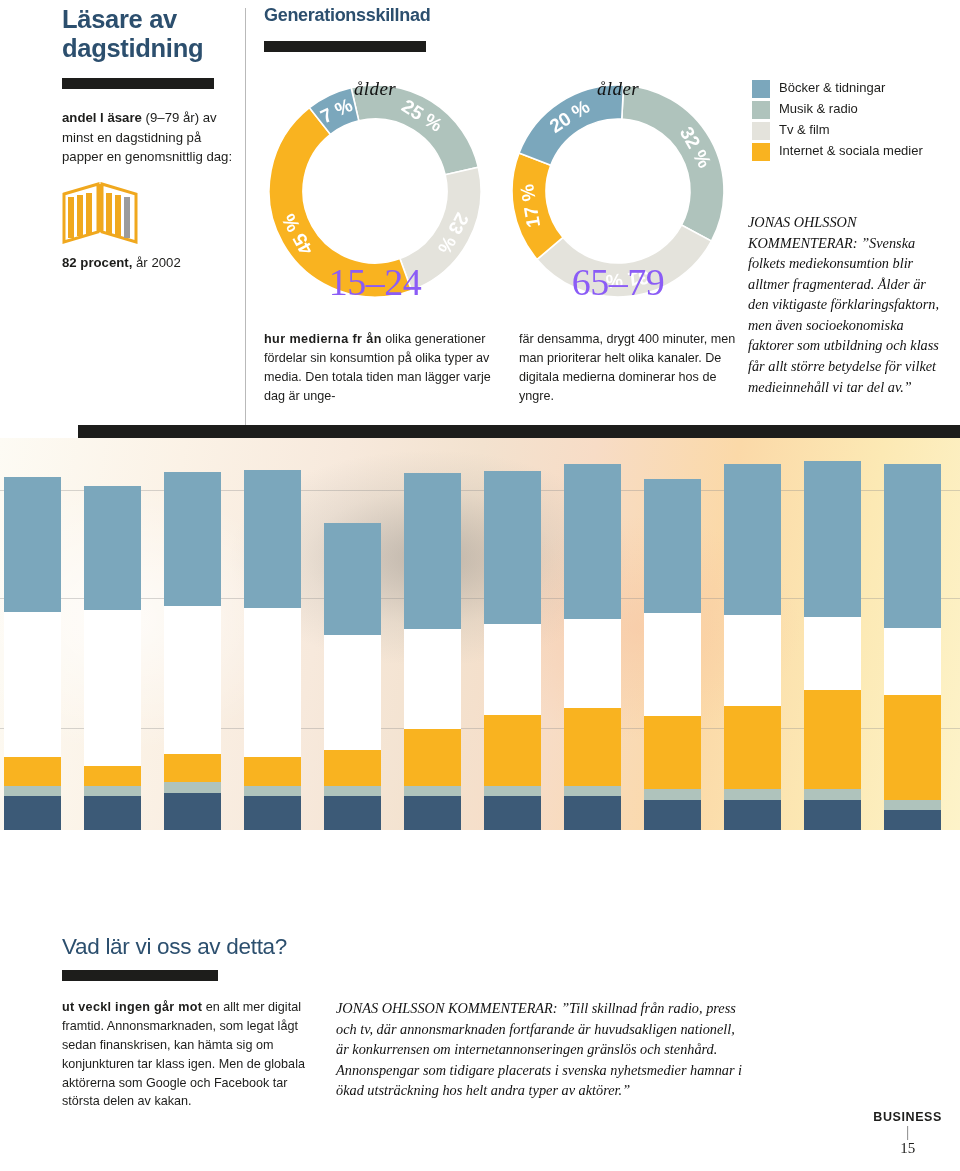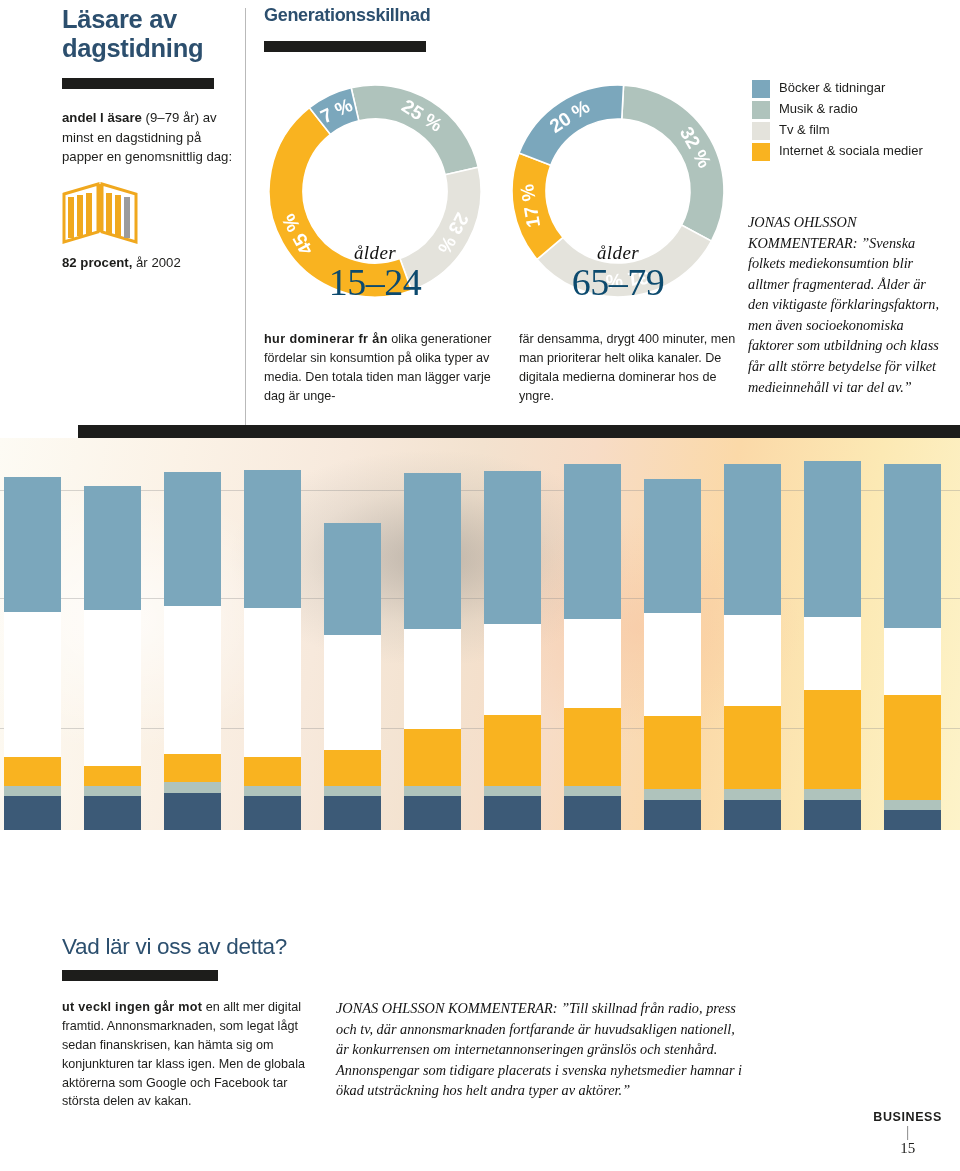--- a/index.html
+++ b/index.html
@@ -36,29 +36,29 @@
   .paper-block { margin-top: 14px; }
   .paper-cap { font-size: 13.2px; color: #1d1d1b; margin-top: 5px; }
   .paper-cap b { font-weight: bold; }
 
   
   .donut-wrap { position: absolute; top: 78px; }
   .donut1 { left: 262px; }
   .donut2 { left: 505px; }
   .donut-center {
     position: absolute; left: 0; top: 0; width: 226px; height: 226px;
-    display: flex; flex-direction: column; align-items: center; justify-content: flex-end;
+    display: flex; flex-direction: column; align-items: center; justify-content: space-between;
     pointer-events: none;
   }
   .donut-alder {
     font-family: "Liberation Serif", serif; font-style: italic;
     font-size: 19px; color: #111; letter-spacing: .4px; margin-bottom: -4px;
   }
   .donut-age {
-    font-family: "Liberation Serif", serif; font-size: 38px; color: #0c4a6e; letter-spacing: -.5px;
+    font-family: "Liberation Serif", serif; font-size: 38px; color: #8b5cf6; letter-spacing: -.5px;
   }
 
   
   .body-col { position: absolute; font-size: 12.6px; line-height: 1.5; color: #1d1d1b; }
   .body-col b { font-weight: bold; letter-spacing: .4px; }
   .bc1 { left: 264px; top: 330px; width: 228px; }
   .bc2 { left: 507px; top: 330px; width: 228px; margin-left: 12px; }
 
   
   .legend { position: absolute; left: 740px; top: 80px; width: 200px; padding-left: 12px; }
@@ -192,21 +192,21 @@
             <text x="64.52712588366259" y="38.35831945285726" text-anchor="middle" dominant-baseline="central" fill="#ffffff" font-family="&quot;Liberation Sans&quot;, sans-serif" font-weight="bold" font-size="19" transform="rotate(-33 64.52712588366259 38.35831945285726)">20 %</text>
           </g>
       </svg>
       <div class="donut-center">
         <div class="donut-alder">ålder</div>
         <div class="donut-age">65–79</div>
       </div>
     </div>
 
     <div class="body-col bc1">
-      <b>hur dominerar fr ån</b><span> olika generationer fördelar sin konsumtion på olika typer av media. Den totala tiden man lägger varje dag är unge-</span>
+      <b>hur medierna fr ån</b><span> olika generationer fördelar sin konsumtion på olika typer av media. Den totala tiden man lägger varje dag är unge-</span>
     </div>
     <div class="body-col bc2">fär densamma, drygt 400 minuter, men man prioriterar helt olika kanaler. De digitala medierna dominerar hos de yngre.</div>
 
     <div class="legend">
       <div class="legend-row">
         <span class="swatch" style="background:#7BA7BC"></span>
         <span class="legend-label">Böcker &amp; tidningar</span>
       </div>
       <div class="legend-row">
         <span class="swatch" style="background:#AFC3BC"></span>

